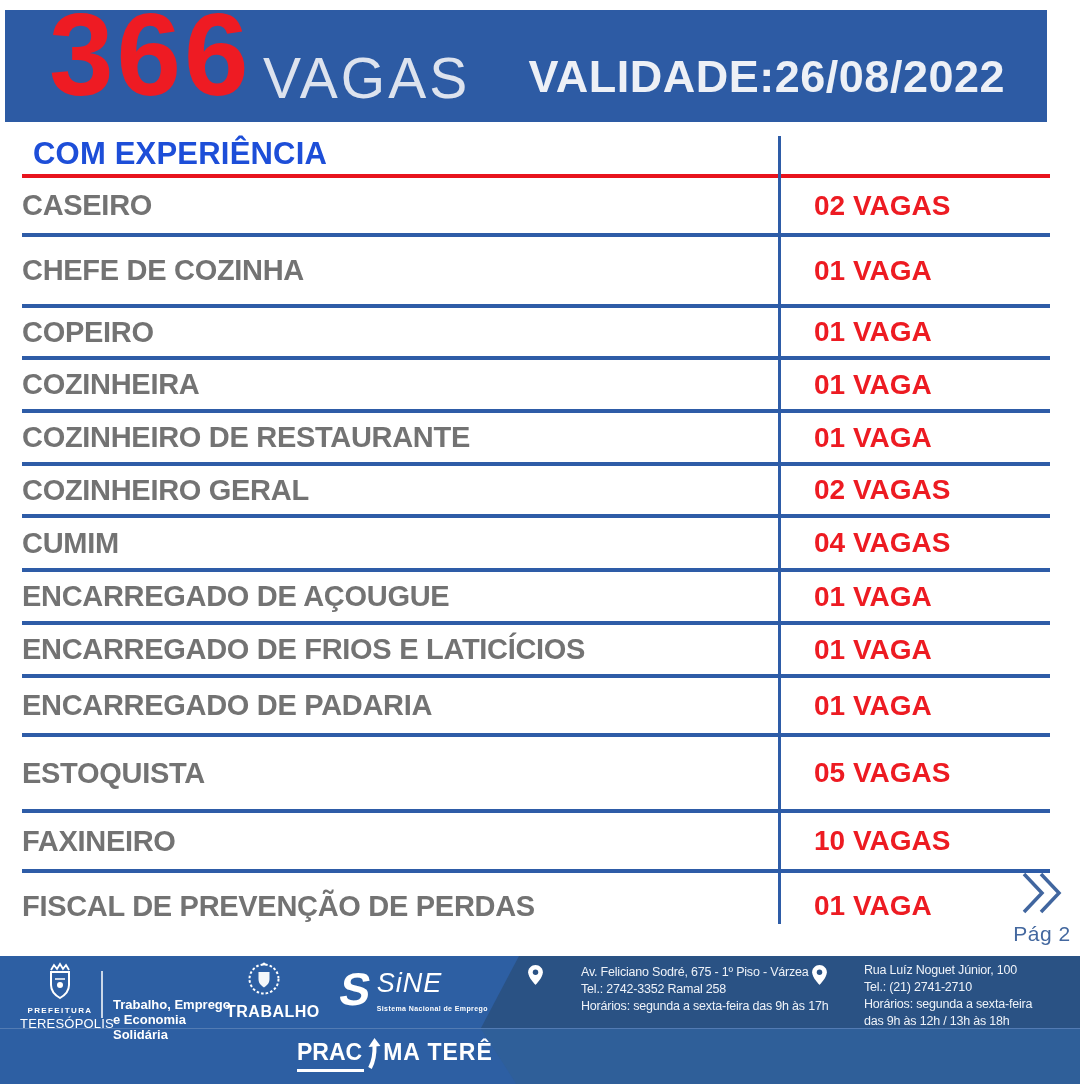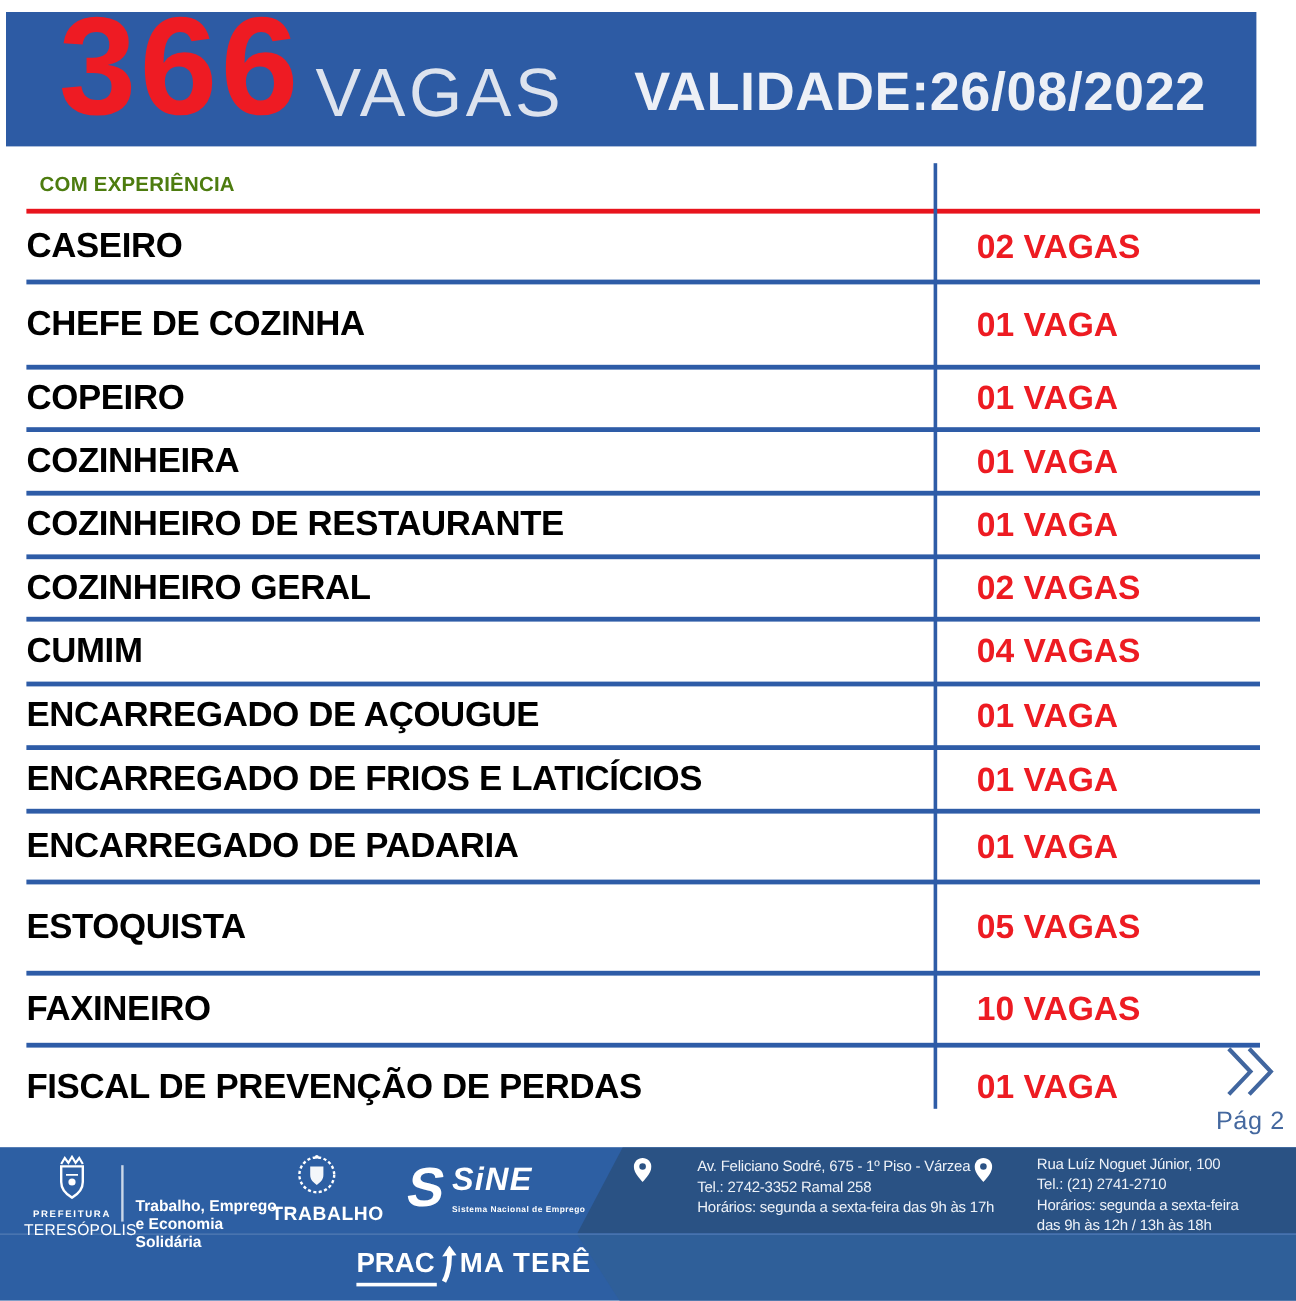--- a/index.html
+++ b/index.html
@@ -28,41 +28,41 @@
     font-size:45px;font-weight:700;line-height:1;letter-spacing:.5px;
     color:#edf0f6;white-space:nowrap;
   }
   
   .list{position:absolute;left:22px;top:134px;width:1028px;}
   .section-head{
     height:44px;border-bottom:4px solid #e8141d;
     display:flex;align-items:center;padding-left:11px;box-sizing:border-box;
   }
   .section-title{
-    font-size:17px;font-weight:700;color:#4d7c0f;letter-spacing:.2px;
+    font-size:31px;font-weight:700;color:#1d4ed8;letter-spacing:.2px;
   }
   .row{
     position:relative;display:flex;align-items:center;
     box-sizing:border-box;border-bottom:4px solid #2e5ca7;
   }
   .row:nth-child(1){height:59px}
   .row:nth-child(2){height:71px}
   .row:nth-child(3){height:52px}
   .row:nth-child(4){height:53px}
   .row:nth-child(5){height:53px}
   .row:nth-child(6){height:52px}
   .row:nth-child(7){height:54px}
   .row:nth-child(8){height:53px}
   .row:nth-child(9){height:53px}
   .row:nth-child(10){height:59px}
   .row:nth-child(11){height:76px}
   .row:nth-child(12){height:60px}
   .row:nth-child(13){height:66px;border-bottom:none}
   .row .title{
-    font-size:29px;font-weight:700;color:#000000;letter-spacing:-.3px;
+    font-size:29px;font-weight:700;color:#737373;letter-spacing:-.3px;
     white-space:nowrap;
   }
   .row .count{
     position:absolute;left:792px;
     font-size:28px;font-weight:700;color:#ed1b22;white-space:nowrap;
   }
   .vline{
     position:absolute;left:756px;top:2px;height:788px;width:3px;
     background:#2e5ca7;
   }
@@ -97,21 +97,21 @@
   .pref-big{display:block;font-size:13px;font-weight:400;letter-spacing:.2px;margin-top:2px;}
   .vdiv{position:absolute;left:101px;top:15px;width:2px;height:47px;background:rgba(255,255,255,.75);}
   .dept{position:absolute;left:113px;top:15px;font-size:13px;font-weight:700;line-height:15px;margin-top:26px;}
   .trabalho-block{position:absolute;left:226px;top:5px;width:76px;text-align:center;line-height:1;}
   .trabalho-label{display:block;font-size:16px;font-weight:700;letter-spacing:.5px;margin-top:2px;}
   .sine-block{position:absolute;left:340px;top:13px;display:flex;align-items:flex-start;}
   .sine-s{
     font-size:46px;font-weight:800;line-height:40px;color:#ffffff;
     transform:skewX(-10deg);margin-right:6px;
   }
-  .sine-name{font-size:27px;font-weight:700;font-style:italic;line-height:28px;letter-spacing:1px;margin-top:16px;}
+  .sine-name{font-size:27px;font-weight:400;font-style:italic;line-height:28px;letter-spacing:1px;margin-top:16px;}
   .sine-sub{font-size:7px;font-weight:700;letter-spacing:.4px;margin-top:2px;}
   .pin{position:absolute;top:9px;}
   .pin-1{left:528px}
   .pin-2{left:812px}
   .addr{position:absolute;top:7px;font-size:12.5px;line-height:17px;color:#eef2f8;letter-spacing:-.2px;}
   .addr-1{left:549px;top:8px}
   .addr-2{left:832px;top:6px}
   .addr span{display:block;margin-left:32px;}
   .emp-block{position:absolute;left:22px;top:8px;display:flex;align-items:center;}
   .emp-label{font-size:23px;font-weight:800;letter-spacing:.5px;margin-left:8px;}

